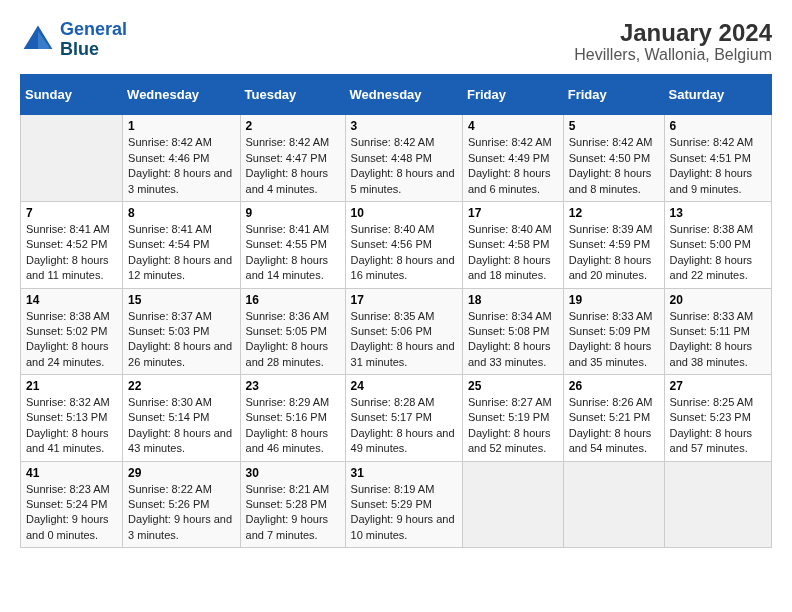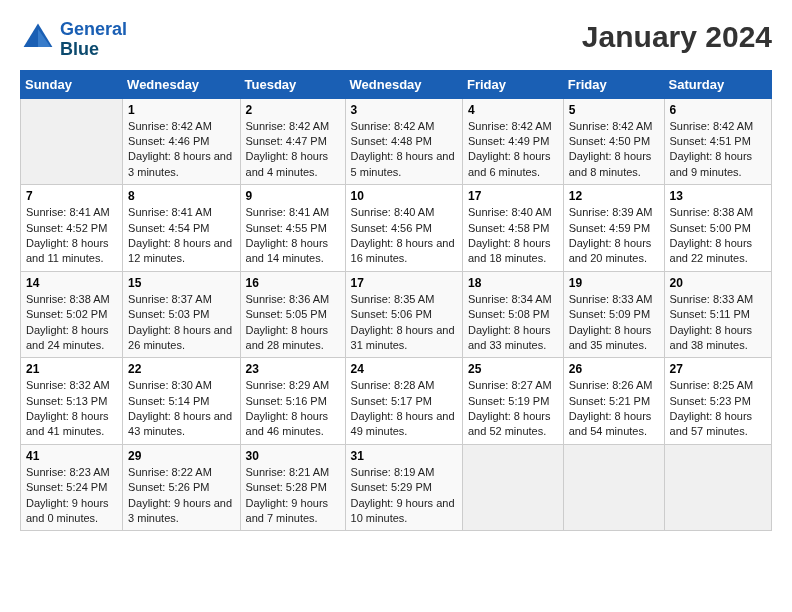--- a/index.html
+++ b/index.html
@@ -11,58 +11,59 @@
       padding: 20px;
     }
     .header {
       display: flex;
       justify-content: space-between;
       align-items: flex-start;
       margin-bottom: 10px;
     }
     .logo {
       display: flex;
+      align-items: center;
       gap: 4px;
     }
     .logo-text {
       font-size: 18px;
       font-weight: bold;
       color: #333;
       line-height: 1.1;
     }
     .logo-text span {
       color: #1a5fb4;
     }
     .logo-icon {
       width: 36px;
       height: 36px;
     }
     .title-block {
       text-align: right;
     }
     .month-title {
-      font-size: 30px;
+      font-size: 24px;
       font-weight: bold;
       color: #333;
       line-height: 1.1;
       text-align: right;
     }
     .subtitle {
       font-size: 16px;
       color: #555;
     }
     table {
       width: 100%;
       border-collapse: collapse;
       font-size: 11px;
     }
     thead tr th {
       background-color: #1a5fb4;
       color: #fff;
-      padding: 6px 4px;
+      padding: 12px 4px;
       text-align: left;
       font-size: 13px;
       font-weight: bold;
       border: 1px solid #1a5fb4;
     }
     tbody tr td {
       border: 1px solid #ccc;
       padding: 4px 5px;
       vertical-align: top;
       height: 80px;
@@ -95,20 +96,21 @@
       <polygon points="20,4 36,30 4,30" fill="#1a5fb4"></polygon>
       <polygon points="20,10 34,30 20,30" fill="#5599e0" opacity="0.5"></polygon>
     </svg>
     <div class="logo-text">
       <div><span>General</span></div>
       <div><span style="color:#0c4a6e">Blue</span></div>
     </div>
   </div>
   <div class="title-block">
     <div class="month-title">January 2024</div>
+    <div class="subtitle">Hevillers, Wallonia, Belgium</div>
   </div>
 </div>
 
 <table>
   <thead>
     <tr>
     <th>Sunday</th>
         <th>Wednesday</th>
         <th>Tuesday</th>
         <th>Wednesday</th>

